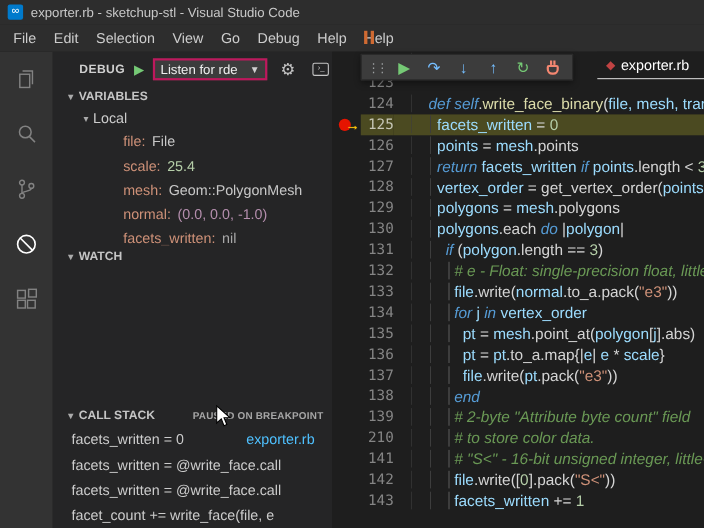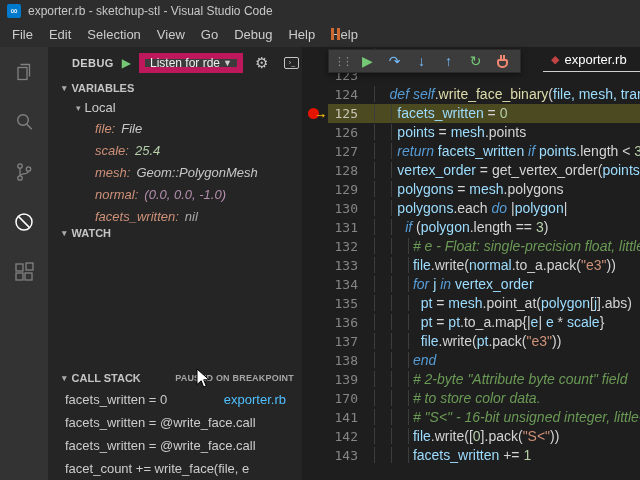--- a/index.html
+++ b/index.html
@@ -23,31 +23,31 @@
   .activitybar { width:48px; background:#333333; display:flex; flex-direction:column; align-items:center; flex:0 0 auto; }
   .ab-item { width:48px; height:50px; display:flex; align-items:center; justify-content:center; color:#828282; }
   .ab-item.active { color:#ffffff; }
   .ab-item svg { display:block; }
 
   
   .sidebar { width:254px; background:#252526; display:flex; flex-direction:column; overflow:hidden; flex:0 0 auto; }
   .sb-header { height:31px; display:flex; align-items:center; padding-left:24px; gap:8px; flex:0 0 auto; }
   .sb-title { font-size:11px; font-weight:bold; color:#cfcfcf; letter-spacing:.4px; }
   .start-btn { color:#75c975; font-size:12px; background:none; border:none; cursor:pointer; }
-  .config-dd { width:104px; height:20px; background:#3c3c3c; border:6px solid #be185d; display:flex; align-items:center; justify-content:space-between; padding:0 5px; font-size:12px; color:#efefef; cursor:pointer; }
+  .config-dd { width:104px; height:20px; background:#3c3c3c; border:2px solid #be185d; display:flex; align-items:center; justify-content:space-between; padding:0 5px; font-size:12px; color:#efefef; cursor:pointer; }
   .dd-caret { font-size:9px; color:#cfcfcf; }
   .gear { font-size:15px; color:#c5c5c5; margin-left:4px; cursor:pointer; }
   .console-ic { width:15px; height:12px; border:1px solid #c5c5c5; border-radius:2px; font-size:7px; line-height:10px; text-align:center; color:#c5c5c5; margin-left:8px; cursor:pointer; }
 
   .pane-header { height:20px; display:flex; align-items:center; padding-left:14px; font-size:11px; font-weight:bold; color:#c5c5c5; flex:0 0 auto; }
   .twistie { font-size:9px; color:#aaaaaa; margin-right:5px; }
   .scope-row { height:19px; display:flex; align-items:center; padding-left:28px; font-size:13px; color:#cccccc; }
   .scope-row .twistie { margin-right:4px; }
   .var-list { height:106px; overflow:hidden; flex:0 0 auto; }
-  .var-row { height:22px; display:flex; align-items:center; padding-left:47px; font-size:13px; white-space:nowrap;font-style:italic; }
+  .var-row { height:22px; display:flex; align-items:center; padding-left:64px; font-size:13px; white-space:nowrap; }
   .var-name { color:#ce9178; margin-right:6px; }
   .pane-watch { flex:1 1 auto; }
   .pane-callstack { height:112px; flex:0 0 auto; }
   .cs-status { margin-left:auto; padding-right:8px; font-size:9px; font-weight:bold; color:#a6a6a6; letter-spacing:.2px; white-space:nowrap; }
   .frame-row { height:23px; display:flex; align-items:center; padding:0 16px 0 17px; font-size:13px; color:#cccccc; white-space:nowrap; overflow:hidden; }
   .frame-text { overflow:hidden; }
   .frame-file { margin-left:auto; color:#4fc1ff; padding-left:10px; }
 
   
   .editor { flex:1 1 auto; position:relative; background:#1e1e1e; overflow:hidden; display:flex; flex-direction:row; }
@@ -319,21 +319,21 @@
             <div class="num">138</div>
             <div class="code"><span class="tk-ws">          </span><span class="tk-kw">end</span></div>
           </div>
           <div class="line">
             <div class="glyph"></div>
             <div class="num">139</div>
             <div class="code"><span class="tk-ws">          </span><span class="tk-cm"># 2-byte "Attribute byte count" field</span></div>
           </div>
           <div class="line">
             <div class="glyph"></div>
-            <div class="num">170</div>
+            <div class="num">210</div>
             <div class="code"><span class="tk-ws">          </span><span class="tk-cm"># to store color data.</span></div>
           </div>
           <div class="line">
             <div class="glyph"></div>
             <div class="num">141</div>
             <div class="code"><span class="tk-ws">          </span><span class="tk-cm"># "S&lt;" - 16-bit unsigned integer, little-endian byte order</span></div>
           </div>
           <div class="line">
             <div class="glyph"></div>
             <div class="num">142</div>

